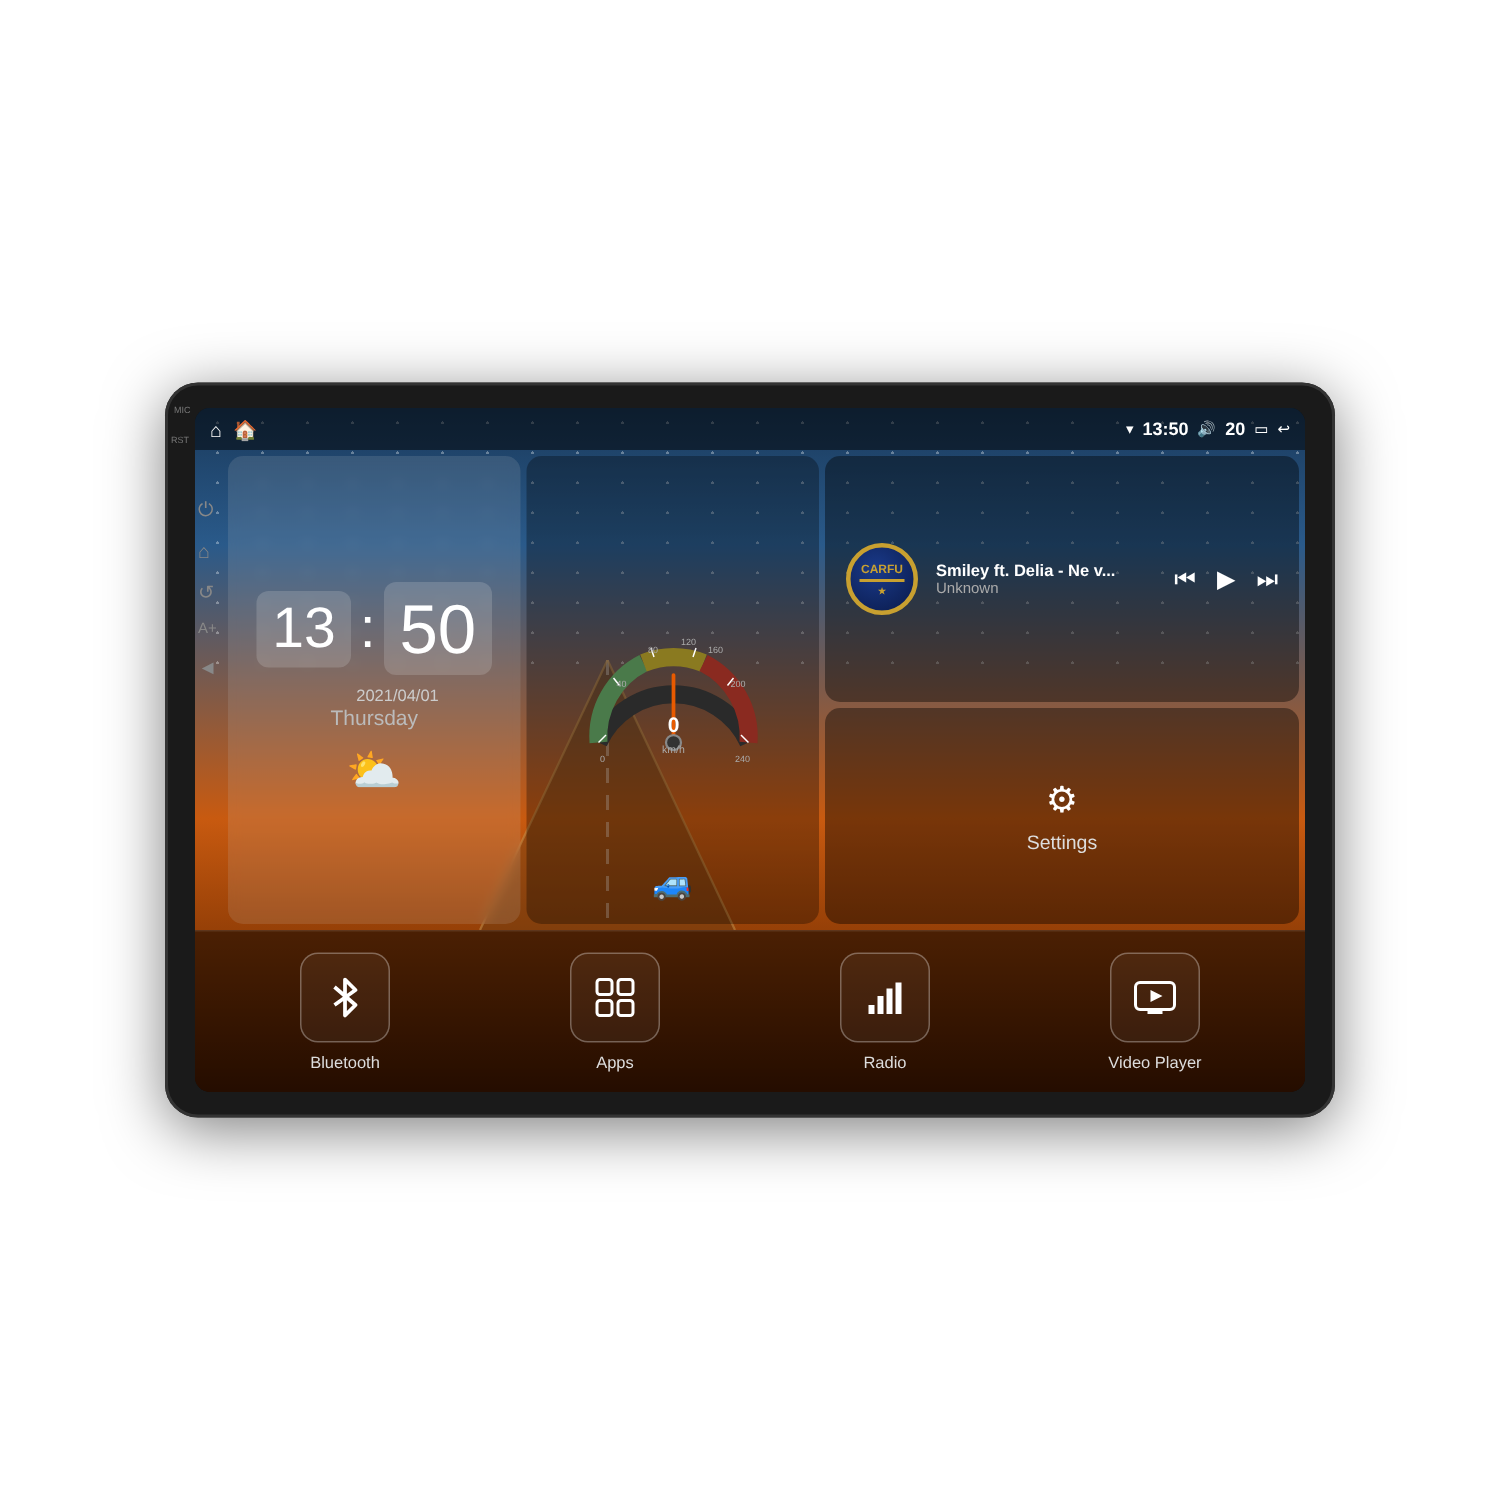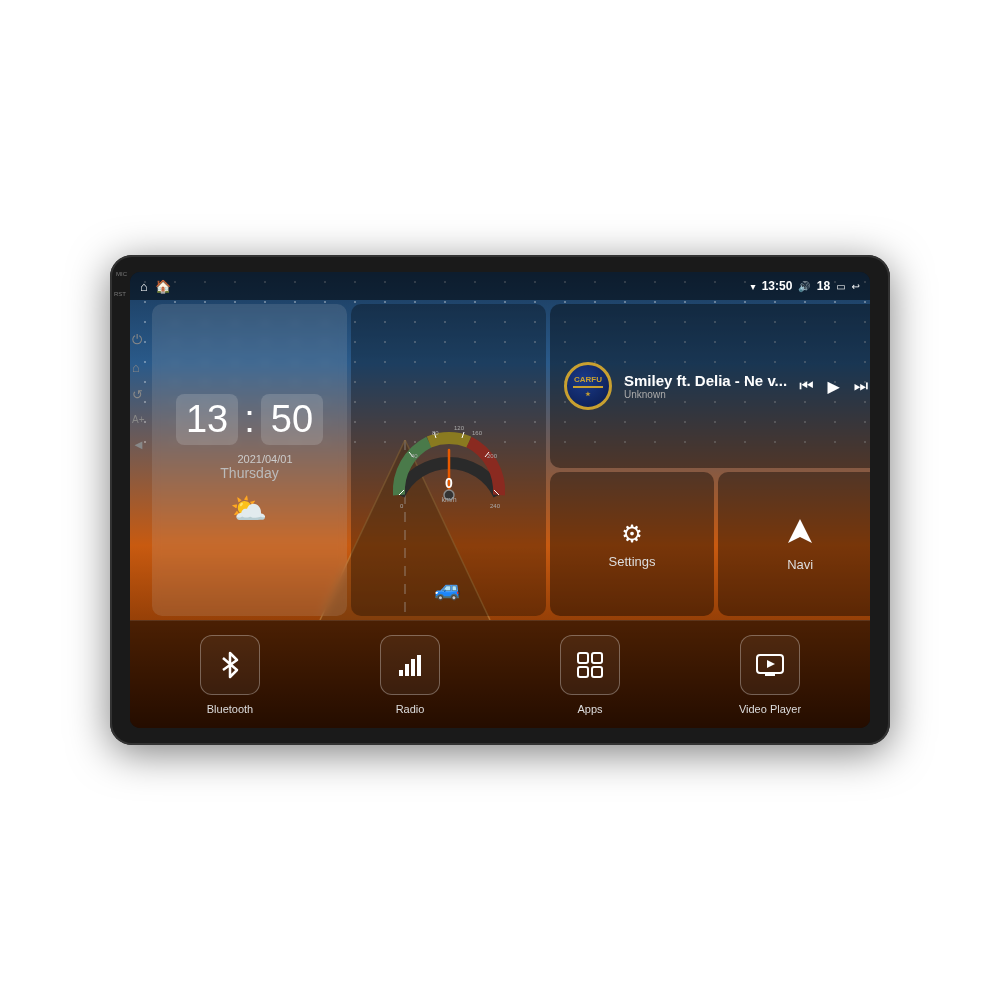--- a/index.html
+++ b/index.html
@@ -140,21 +140,21 @@
       flex-shrink: 0;
     }
 
     .music-info {
       flex: 1;
       overflow: hidden;
     }
 
     .music-title {
       color: #fff;
-      font-size: 15px;
+      font-size: 11px;
       font-weight: bold;
       white-space: nowrap;
       overflow: hidden;
       text-overflow: ellipsis;
     }
 
     .music-artist {
       color: #aaa;
       font-size: 10px;
     }
@@ -294,21 +294,21 @@
 
       <div class="status-bar">
         <div class="status-left">
           <span style="color:#fff;font-size:13px;">⌂</span>
           <span style="color:#fff;font-size:13px;">🏠</span>
         </div>
         <div class="status-right">
           <span class="status-icon">▾</span>
           <span class="status-text">13:50</span>
           <span class="status-icon">🔊</span>
-          <span class="status-text">18</span>
+          <span class="status-text">20</span>
           <span class="status-icon">▭</span>
           <span class="status-icon">↩</span>
         </div>
       </div>
 
       <div class="side-controls">
         <span class="side-control-btn">⏻</span>
         <span class="side-control-btn">⌂</span>
         <span class="side-control-btn">↺</span>
         <span class="side-control-btn" style="font-size:10px;">A+</span>
@@ -317,21 +317,21 @@
 
       <div style="position:absolute;top:28px;left:18px;right:0;bottom:108px;display:grid;grid-template-columns:195px 195px 1fr;gap:4px;padding:4px;">
 
         <div class="clock-widget">
           <div style="display:flex;gap:6px;align-items:center;">
             <div style="background:rgba(220,220,220,0.2);border-radius:8px;padding:4px 10px;text-align:center;">
               <span style="font-size:38px;color:#fff;font-weight:200;">13</span>
             </div>
             <span style="font-size:38px;color:#fff;font-weight:200;">:</span>
             <div style="background:rgba(220,220,220,0.2);border-radius:8px;padding:4px 10px;text-align:center;">
-              <span style="font-size:38px;color:#fff;font-weight:200;">50</span>
+              <span style="font-size:46px;color:#fff;font-weight:200;">50</span>
             </div>
           </div>
           <div style="margin-top:8px;text-align:center;">
             <div style="color:#ccc;font-size:11px;margin-left:31px;">2021/04/01</div>
             <div style="color:#bbb;font-size:14px;">Thursday</div>
           </div>
           <div style="margin-top:10px;font-size:30px;">⛅</div>
         </div>
 
         <div class="speedo-widget">
@@ -389,71 +389,62 @@
               <span class="ctrl-btn">▶</span>
               <span class="ctrl-btn">⏭</span>
             </div>
           </div>
 
           <div class="settings-row">
             <div class="action-card">
               <span class="action-icon">⚙</span>
               <span class="action-label">Settings</span>
             </div>
-            <div class="action-card">
-
-              <span style="font-size:24px;color:#fff;">
-                <svg width="28" height="28" viewBox="0 0 28 28">
-                  <polygon points="14,2 26,26 14,20 2,26" fill="white"></polygon>
-                </svg>
-              </span>
-              <span class="action-label">Navi</span>
-            </div>
           </div>
         </div>
       </div>
 
       <div class="bottom-bar">
 
         <div class="bottom-item">
           <div class="bottom-icon-wrap">
             <svg width="30" height="30" viewBox="0 0 30 30">
               <polyline points="8,8 22,20 15,27 15,3 22,10 8,20" fill="none" stroke="white" stroke-width="2.5" stroke-linejoin="round"></polyline>
             </svg>
           </div>
           <span class="bottom-label">Bluetooth</span>
+        </div>
+
+        <div class="bottom-item">
+          <div class="bottom-icon-wrap">
+            <svg width="30" height="30" viewBox="0 0 30 30">
+              <rect x="3" y="3" width="10" height="10" rx="2" fill="none" stroke="white" stroke-width="2"></rect>
+              <rect x="17" y="3" width="10" height="10" rx="2" fill="none" stroke="white" stroke-width="2"></rect>
+              <rect x="3" y="17" width="10" height="10" rx="2" fill="none" stroke="white" stroke-width="2"></rect>
+              <rect x="17" y="17" width="10" height="10" rx="2" fill="none" stroke="white" stroke-width="2"></rect>
+            </svg>
+          </div>
+          <span class="bottom-label">Apps</span>
         </div>
 
         <div class="bottom-item">
           <div class="bottom-icon-wrap">
             <svg width="30" height="30" viewBox="0 0 30 30">
               <rect x="4" y="20" width="4" height="6" fill="white"></rect>
               <rect x="10" y="14" width="4" height="12" fill="white"></rect>
               <rect x="16" y="9" width="4" height="17" fill="white"></rect>
               <rect x="22" y="5" width="4" height="21" fill="white"></rect>
             </svg>
           </div>
           <span class="bottom-label">Radio</span>
         </div>
 
         <div class="bottom-item">
           <div class="bottom-icon-wrap">
             <svg width="30" height="30" viewBox="0 0 30 30">
-              <rect x="3" y="3" width="10" height="10" rx="2" fill="none" stroke="white" stroke-width="2"></rect>
-              <rect x="17" y="3" width="10" height="10" rx="2" fill="none" stroke="white" stroke-width="2"></rect>
-              <rect x="3" y="17" width="10" height="10" rx="2" fill="none" stroke="white" stroke-width="2"></rect>
-              <rect x="17" y="17" width="10" height="10" rx="2" fill="none" stroke="white" stroke-width="2"></rect>
-            </svg>
-          </div>
-          <span class="bottom-label">Apps</span>
-        </div>
-
-        <div class="bottom-item">
-          <div class="bottom-icon-wrap">
-            <svg width="30" height="30" viewBox="0 0 30 30">
               <rect x="2" y="5" width="26" height="18" rx="3" fill="none" stroke="white" stroke-width="2"></rect>
               <polygon points="12,10 12,18 20,14" fill="white"></polygon>
               <line x1="10" y1="25" x2="20" y2="25" stroke="white" stroke-width="2"></line>
             </svg>
           </div>
           <span class="bottom-label">Video Player</span>
         </div>
 
 
       </div>

